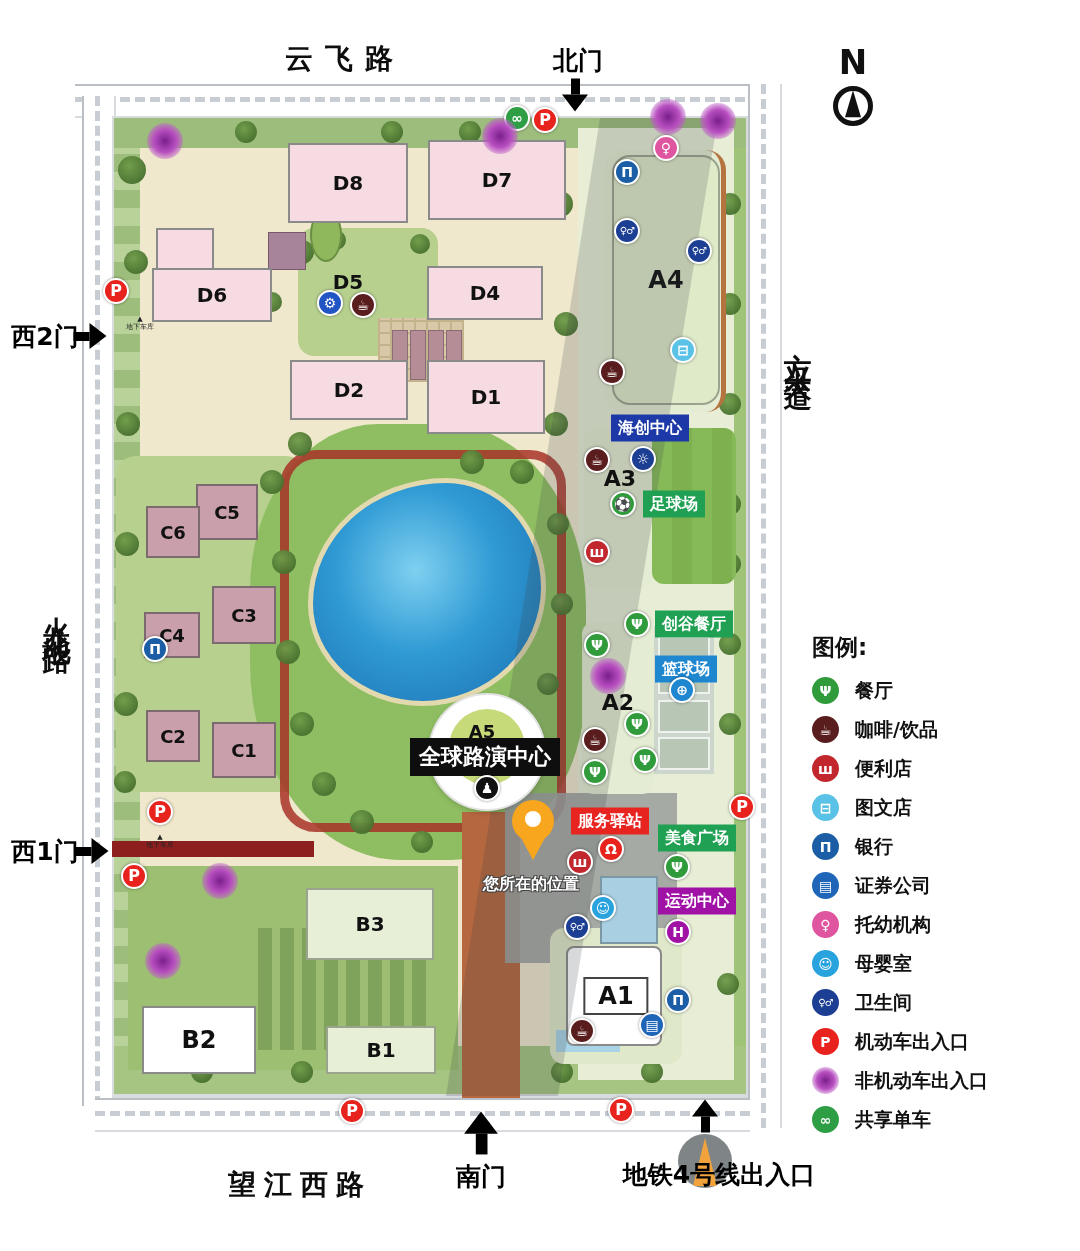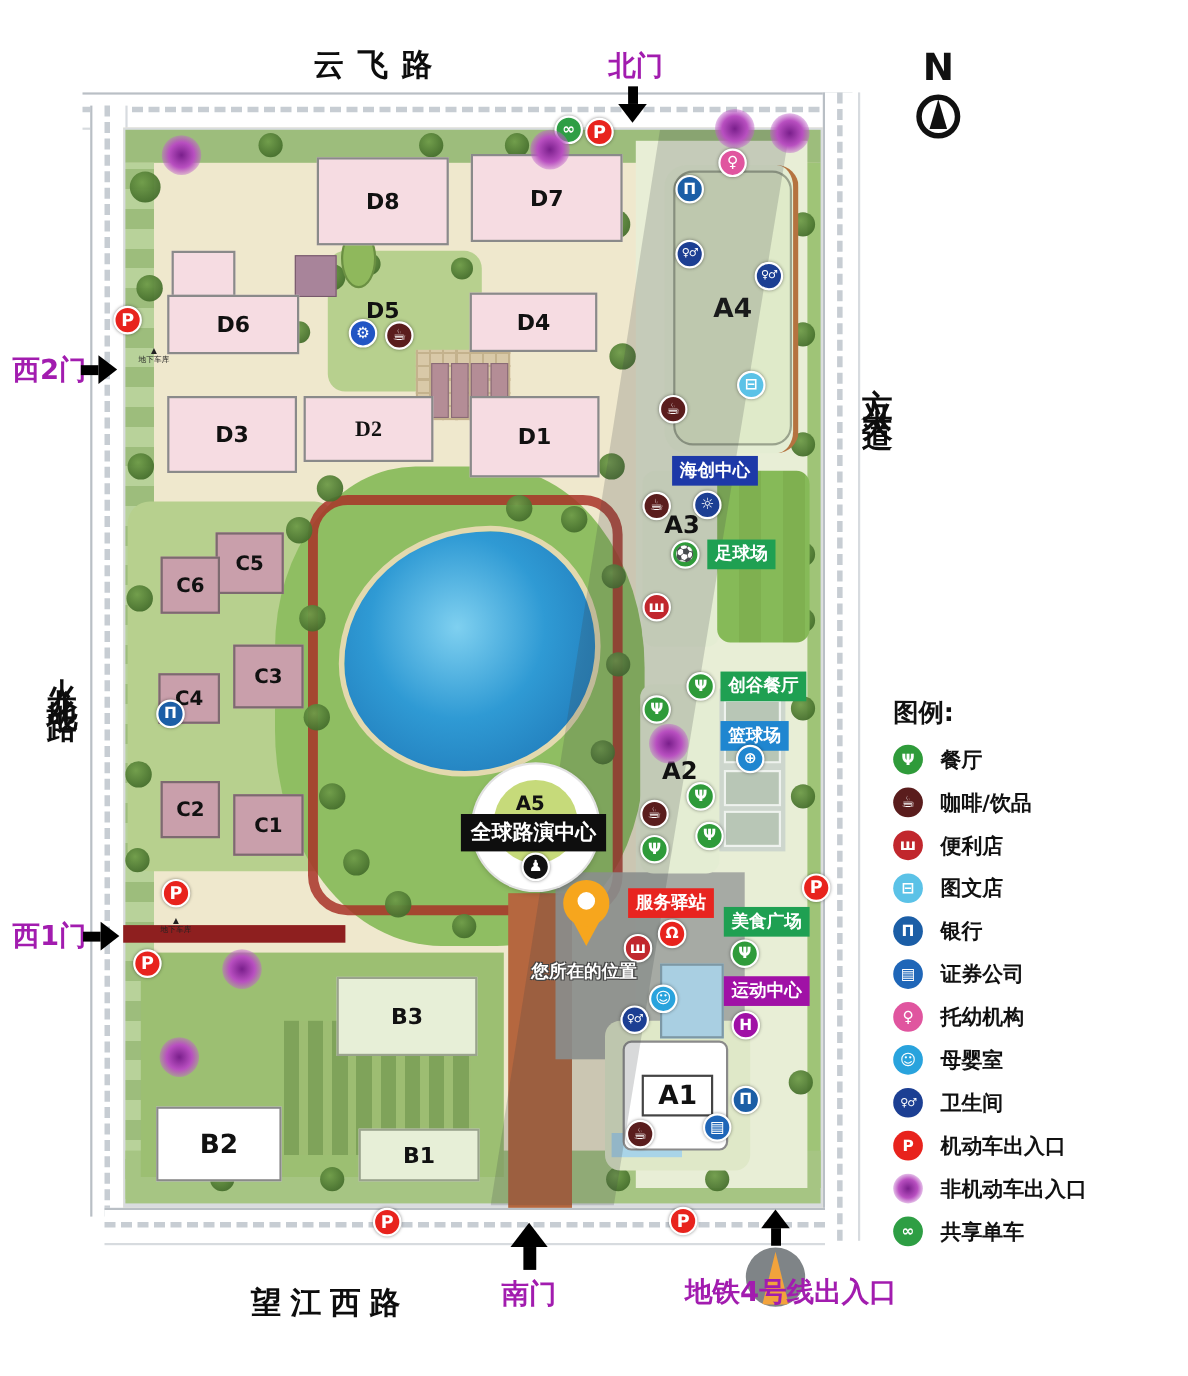--- a/index.html
+++ b/index.html
@@ -42,28 +42,28 @@
   .boxed{background:#fff;border:2px solid #444;padding:3px 13px;}
 
   
   .tag{position:absolute;transform:translate(-50%,-50%);color:#fff;font-weight:bold;font-size:16px;
     padding:3px 7px;white-space:nowrap;z-index:60;}
   .tag-navy{background:#1d39a8;}
   .tag-green{background:#1fa052;}
   .tag-blue{background:#1f86d0;}
   .tag-red{background:#e82420;}
   .tag-purple{background:#a011a6;}
-  .tag-black{background:#0e0e0e;font-size:19px;padding:4px 9px;}
+  .tag-black{background:#0e0e0e;font-size:22px;padding:4px 9px;}
   .tiny-label{position:absolute;transform:translate(-50%,0);font-size:7px;color:#222;z-index:46;text-align:center;line-height:1.1;}
   .tiny-label::before{content:"▲";display:block;font-size:7px;color:#222;}
 
   .roadname{position:absolute;transform:translate(-50%,-50%);font-weight:bold;font-size:28px;
     letter-spacing:12px;color:#0d0d0d;z-index:90;white-space:nowrap;}
   .roadname.vert{writing-mode:vertical-rl;letter-spacing:10px;}
-  .gatename{position:absolute;transform:translate(-50%,-50%);font-weight:bold;font-size:25px;color:#a21caf;
+  .gatename{position:absolute;transform:translate(-50%,-50%);font-weight:bold;font-size:25px;color:#000000;
     z-index:90;white-space:nowrap;}
 
   
   .arrow{position:absolute;transform:translate(-50%,-50%);display:flex;align-items:center;z-index:90;}
   .arrow.col{flex-direction:column;}
   .stem-v{width:9px;height:16px;background:#000;}
   .head-down{width:0;height:0;border-left:13px solid transparent;border-right:13px solid transparent;border-top:17px solid #000;}
   .head-up{width:0;height:0;border-left:13px solid transparent;border-right:13px solid transparent;border-bottom:17px solid #000;}
   .stem-h{width:16px;height:9px;background:#000;}
   .head-right{width:0;height:0;border-top:13px solid transparent;border-bottom:13px solid transparent;border-left:17px solid #000;}
@@ -179,24 +179,21 @@
     </div>
   <div class="bldg b-pink" style="left:428px;top:140px;width:138px;height:80px;">
       <span>D7</span>
     </div>
   <div class="bldg b-pink" style="left:152px;top:268px;width:120px;height:54px;">
       <span>D6</span>
     </div>
   <div class="bldg b-pink" style="left:427px;top:266px;width:116px;height:54px;">
       <span>D4</span>
     </div>
-  <div class="bldg b-pink" style="left:152px;top:360px;width:118px;height:70px;">
-      <span>D3</span>
-    </div>
-  <div class="bldg b-pink" style="left:276px;top:360px;width:118px;height:60px;font-family:Liberation Serif, serif;">
+  <div class="bldg b-pink" style="left:290px;top:360px;width:118px;height:60px;">
       <span>D2</span>
     </div>
   <div class="bldg b-pink" style="left:427px;top:360px;width:118px;height:74px;">
       <span>D1</span>
     </div>
   <div class="bldg-label" style="left:348px;top:282px;font-size:20px;">D5</div>
   <div class="patch" style="left:392px;top:330px;width:14px;height:48px;background:#b48d96;border:1px solid #8a6b76;z-index:13;"></div>
   <div class="patch" style="left:410px;top:330px;width:14px;height:48px;background:#b48d96;border:1px solid #8a6b76;z-index:13;"></div>
   <div class="patch" style="left:428px;top:330px;width:14px;height:48px;background:#b48d96;border:1px solid #8a6b76;z-index:13;"></div>
   <div class="patch" style="left:446px;top:330px;width:14px;height:48px;background:#b48d96;border:1px solid #8a6b76;z-index:13;"></div>

